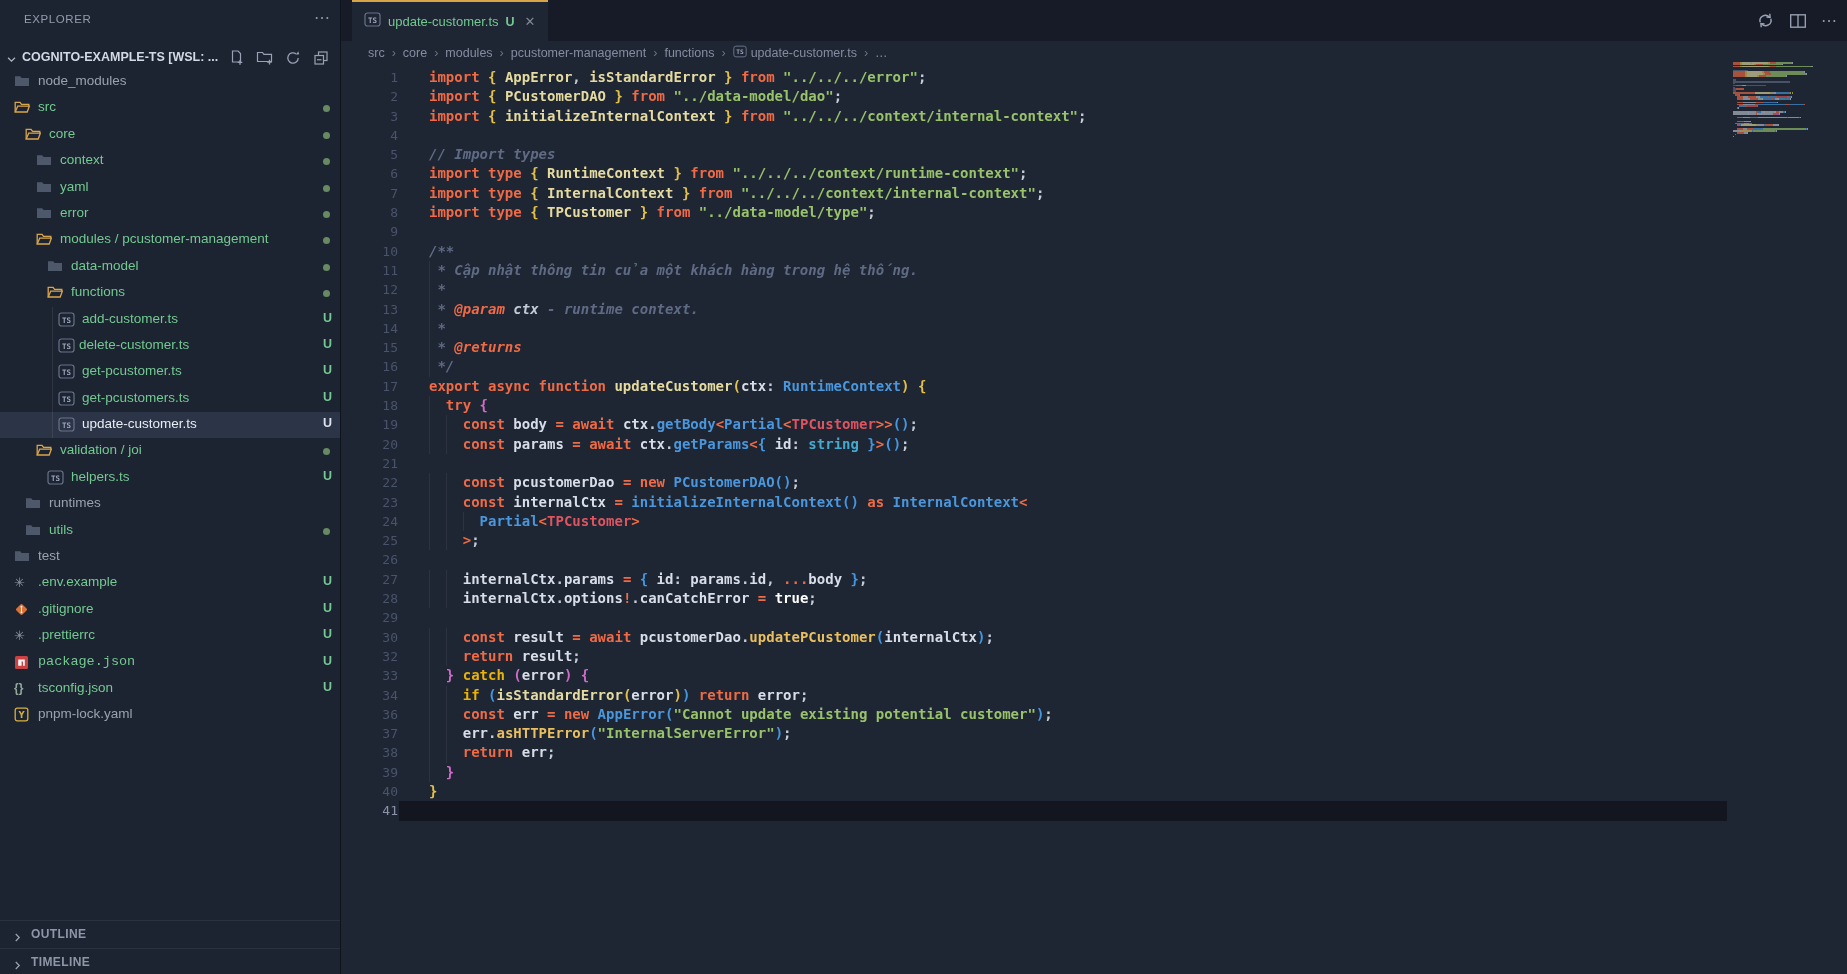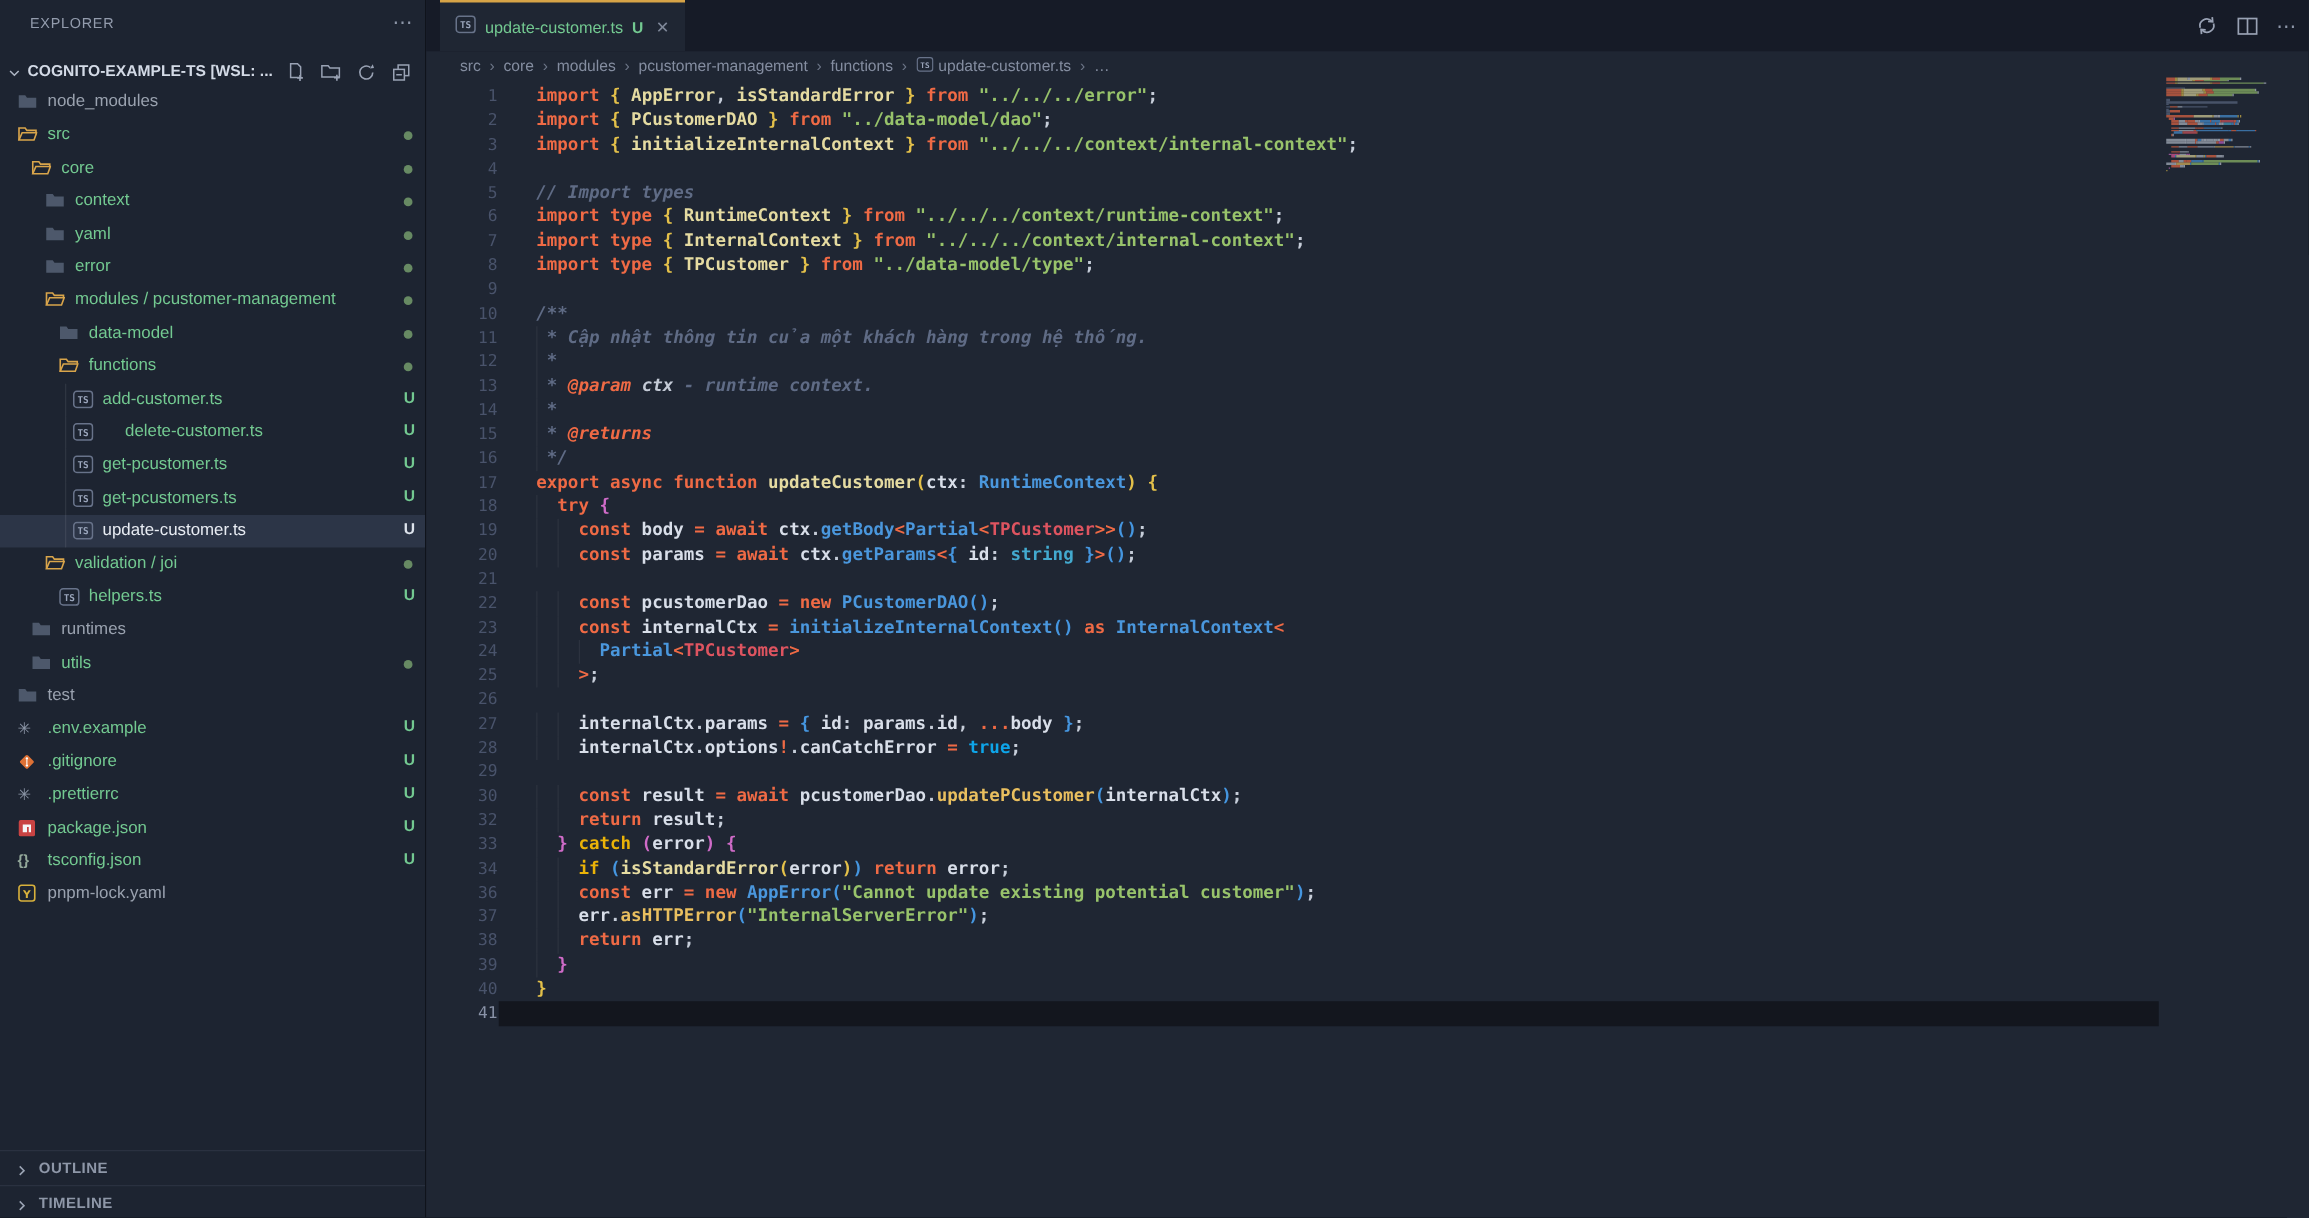--- a/index.html
+++ b/index.html
@@ -53,21 +53,21 @@
   .code-line{position:relative;height:19.3px;line-height:19.3px;width:100%;}
   .code-line .ln{position:absolute;left:0;top:0;width:57px;text-align:right;font-size:13px;
                  font-weight:normal;color:#49536b;}
   .code-line .content{position:absolute;left:88px;top:0;white-space:pre;}
   .code-line .guide{position:absolute;top:0;bottom:0;width:1px;background:rgba(255,255,255,.06);}
   .curline-bar{position:absolute;left:58px;right:120px;top:0;bottom:0;background:#13161e;}
   .tk-k{color:#ef6a45} .tk-c{color:#eab308} .tk-f{color:#d8dee9} .tk-i{color:#e5dba1}
   .tk-b{color:#4a97dd} .tk-n{color:#43aacf} .tk-t{color:#de5460} .tk-s{color:#98c36b}
   .tk-m{color:#5f6b85;font-style:italic} .tk-d{color:#ef6a45;font-style:italic}
   .tk-e{color:#c3cad6;font-style:italic} .tk-o{color:#ef6a45} .tk-p{color:#c6cdd9}
-  .tk-u{color:#0ea5e9} .tk-y{color:#e9bf5f}
+  .tk-u{color:#ffffff} .tk-y{color:#e9bf5f}
   .tk-g1{color:#e3c04a} .tk-g2{color:#cf6bc8} .tk-g3{color:#4596e0}
   
   .minimap{position:absolute;right:30px;top:62px;width:84px;cursor:pointer;}
   .mrow{height:1.9px;white-space:nowrap;font-size:0;}
   .mrow span{display:inline-block;height:1.6px;vertical-align:top;}
 </style>
 </head>
 <body>
 
 <div class="app">
@@ -209,21 +209,21 @@
           <span class="badge-u">U</span>
         </div>
         <div class="trow">
           <span class="tguide"></span>
           <span class="ticon" style="left: 58px;">
             <svg width="17" height="15" viewBox="0 0 17 15">
               <rect x="1" y="1" width="15" height="13" rx="2.5" fill="none" stroke="#68738a" stroke-width="1.2"></rect>
               <text x="8.5" y="10.6" font-size="7.5" font-family="DejaVu Sans Mono, monospace" fill="#9aa5bb" text-anchor="middle" font-weight="bold">TS</text>
             </svg>
           </span>
-          <span class="tlabel c-green" style="left: 100px;">delete-customer.ts</span>
+          <span class="tlabel c-green" style="left: 79px;">delete-customer.ts</span>
           <span class="badge-u">U</span>
         </div>
         <div class="trow">
           <span class="tguide"></span>
           <span class="ticon" style="left: 58px;">
             <svg width="17" height="15" viewBox="0 0 17 15">
               <rect x="1" y="1" width="15" height="13" rx="2.5" fill="none" stroke="#68738a" stroke-width="1.2"></rect>
               <text x="8.5" y="10.6" font-size="7.5" font-family="DejaVu Sans Mono, monospace" fill="#9aa5bb" text-anchor="middle" font-weight="bold">TS</text>
             </svg>
           </span>
@@ -323,21 +323,21 @@
           <span class="tlabel c-green" style="left: 38px;">.prettierrc</span>
           <span class="badge-u">U</span>
         </div>
         <div class="trow">
           <span class="ticon" style="left: 14px;">
             <svg width="15" height="15" viewBox="0 0 15 15">
               <rect x="1" y="1" width="13" height="13" rx="1.5" fill="#c94343"></rect>
               <path d="M4.2 10.8V4.6h6.6v6.2H9V6.6H7.6v4.2z" fill="#f5f6f8"></path>
             </svg>
           </span>
-          <span class="tlabel c-green" style="left: 38px;">package.json</span>
+          <span class="tlabel c-green" style="left: 38px; font-family: Liberation Mono, monospace;">package.json</span>
           <span class="badge-u">U</span>
         </div>
         <div class="trow">
           <span class="ticon" style="left: 14px;">
             <span class="braces-glyph">{}</span>
           </span>
           <span class="tlabel c-green" style="left: 38px;">tsconfig.json</span>
           <span class="badge-u">U</span>
         </div>
         <div class="trow">

